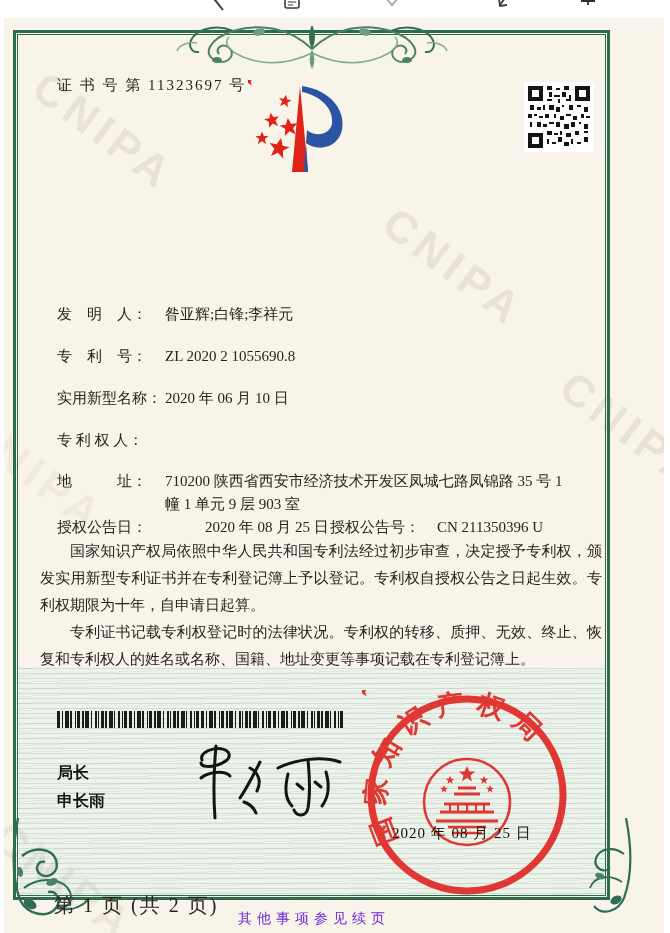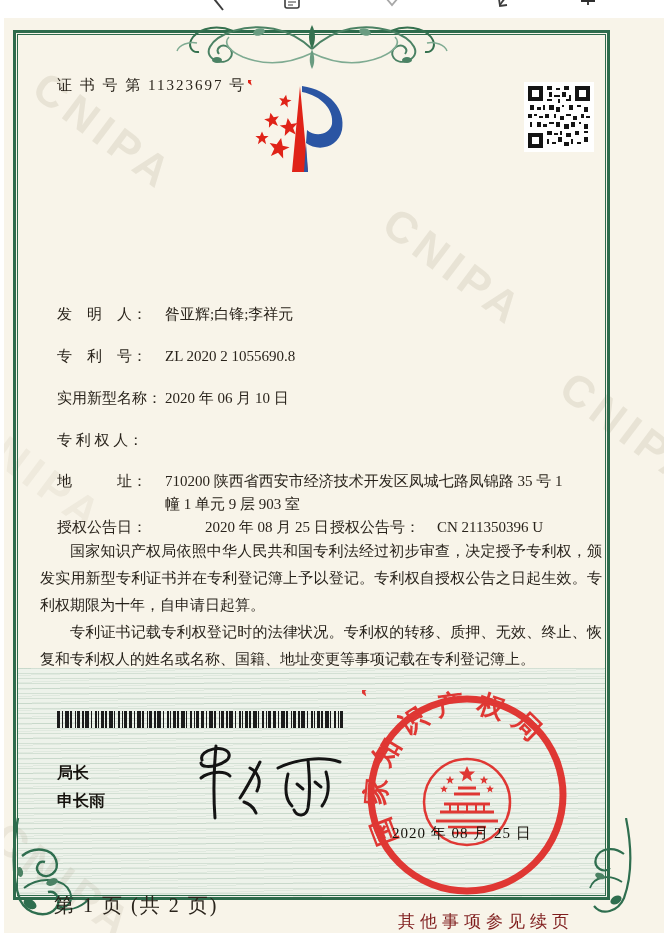--- a/index.html
+++ b/index.html
@@ -24,21 +24,21 @@
   .row{display:flex;align-items:flex-start;font-size:15px;line-height:23px;}
   .row .lbl{white-space:pre;min-width:106px;}
   .row .val{margin-left:2px;}
   .addr-val{display:inline-block;width:400px;}
   .paras{font-size:15px;line-height:27px;text-align:justify;color:#241f18;}
   .paras p{margin:0;text-indent:2em;}
   .signer{font-family:Liberation Serif, serif;font-weight:bold;font-size:16px;color:#17140f;}
   .seal-wrap{position:absolute;z-index:5;}
   .seal-date{position:absolute;z-index:6;font-size:15px;letter-spacing:1px;color:#17130c;}
   .footer-line{text-align:left;font-size:20px;letter-spacing:2px;color:#2a241c;margin-top:20px;}
-  .note{text-align:right;font-size:17px;letter-spacing:5px;color:#7f1d1d;}
+  .note{text-align:center;font-size:14px;letter-spacing:5px;color:#6d28d9;}
   svg{display:block;}
 </style>
 </head>
 <body>
 
 <div class="toolbar">
   <span class="tb-icon" style="left:208px;top:-7px;">
     <svg width="18" height="20" viewBox="0 0 18 20">
         <path d="M3,2 L15,17" stroke="#3d3d3d" stroke-width="2" fill="none"></path>
       </svg>

